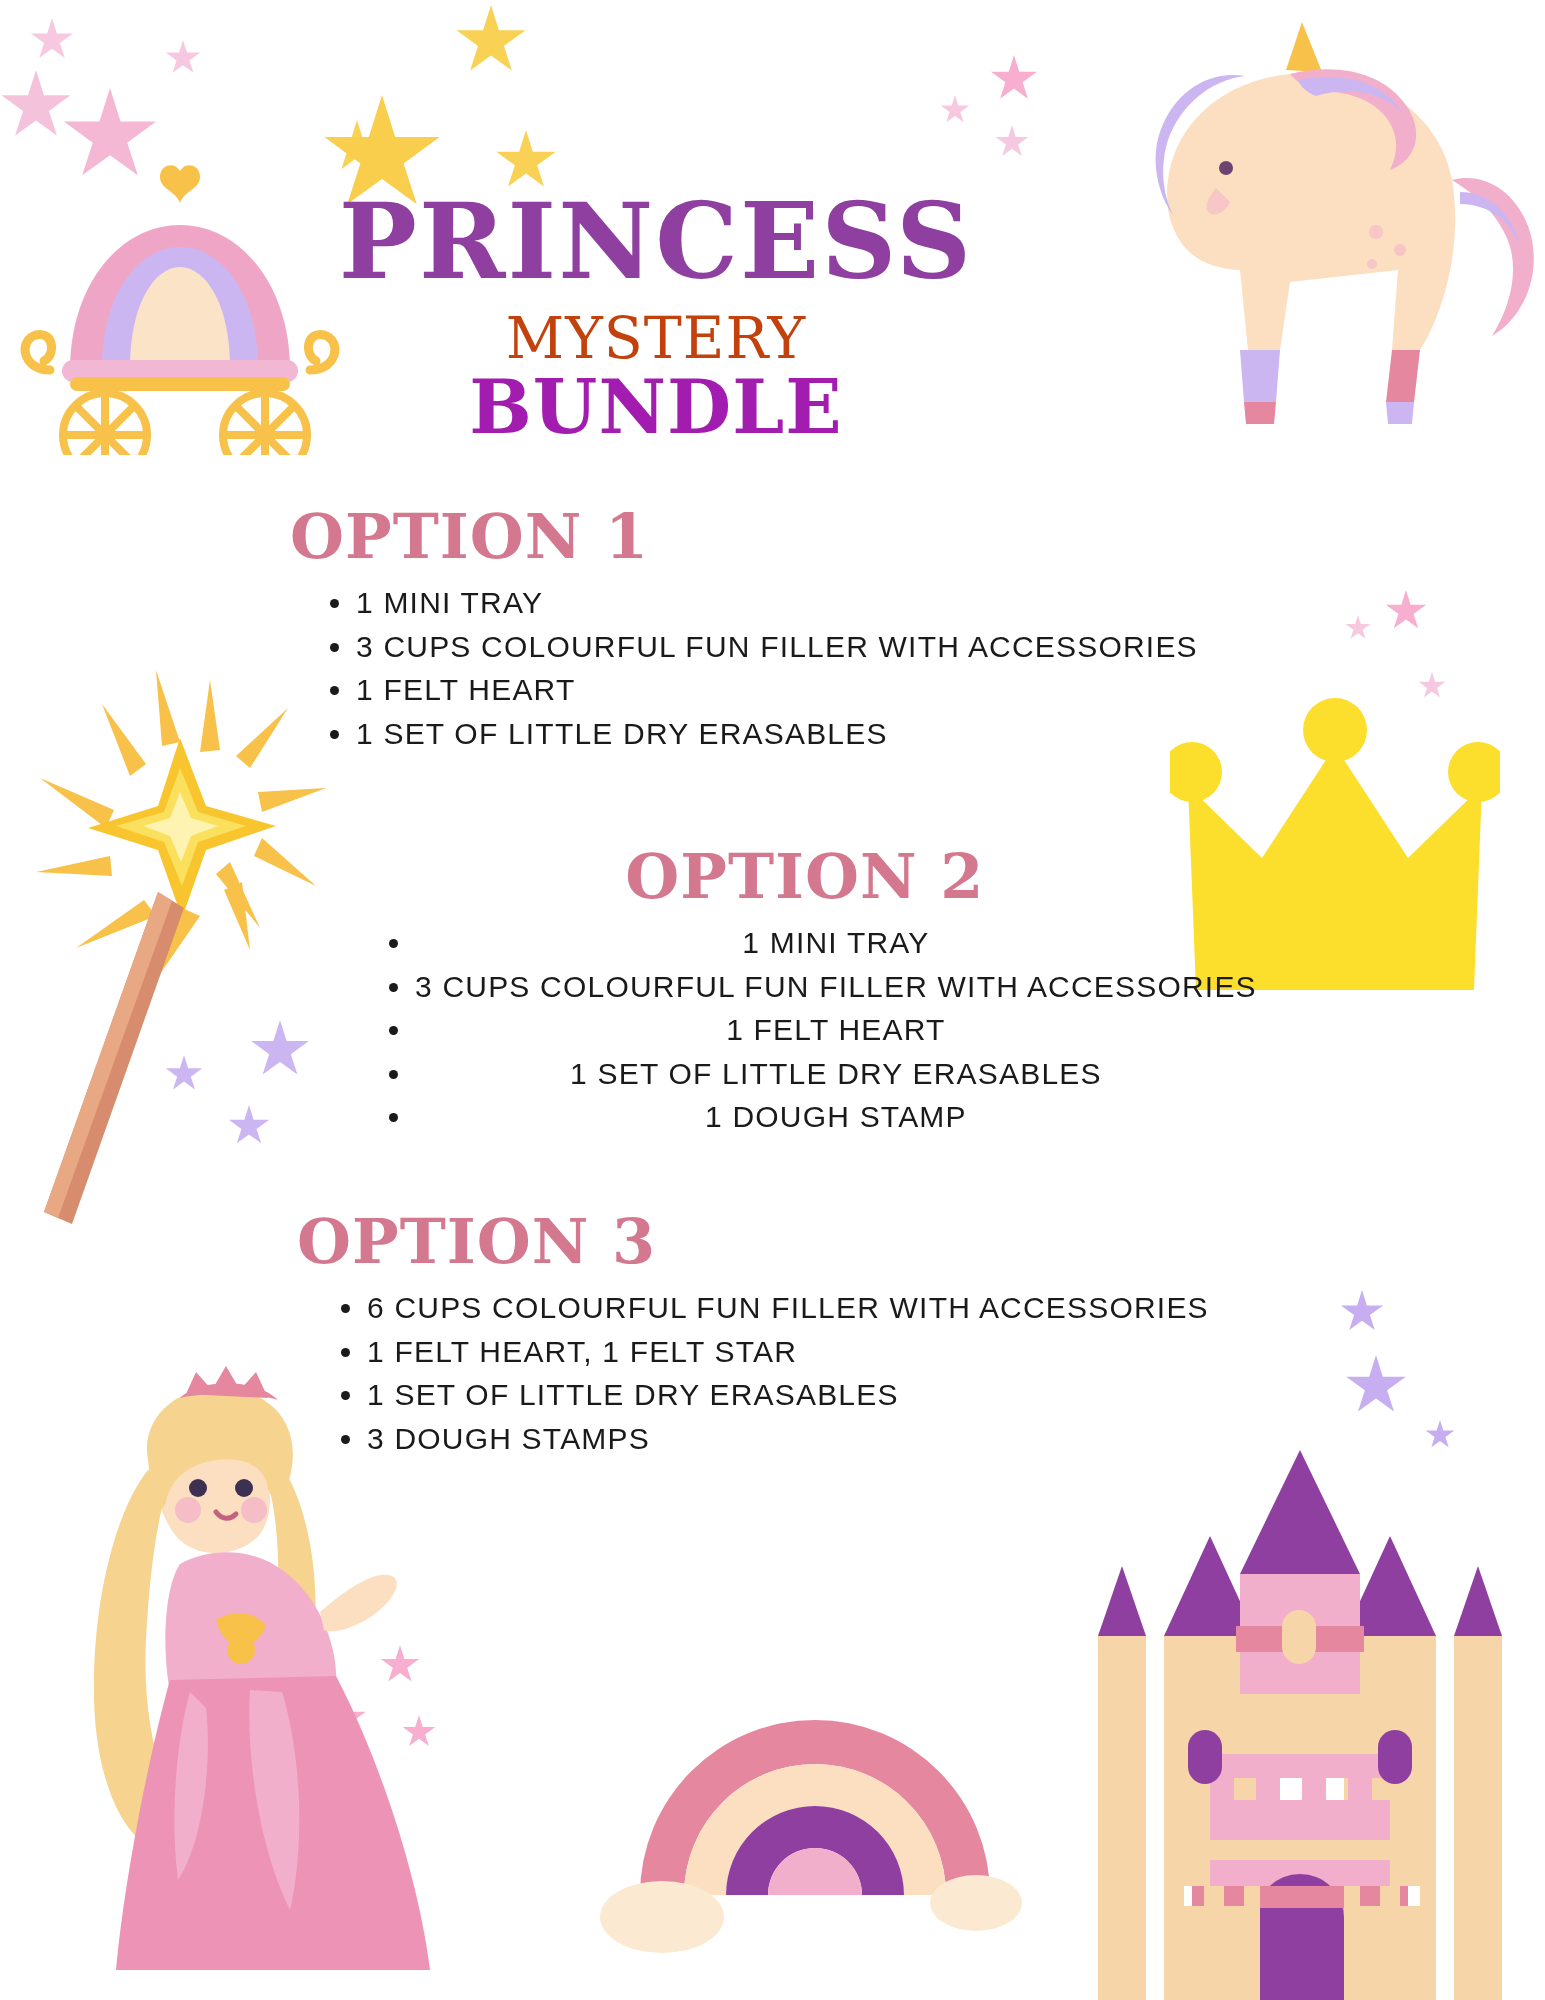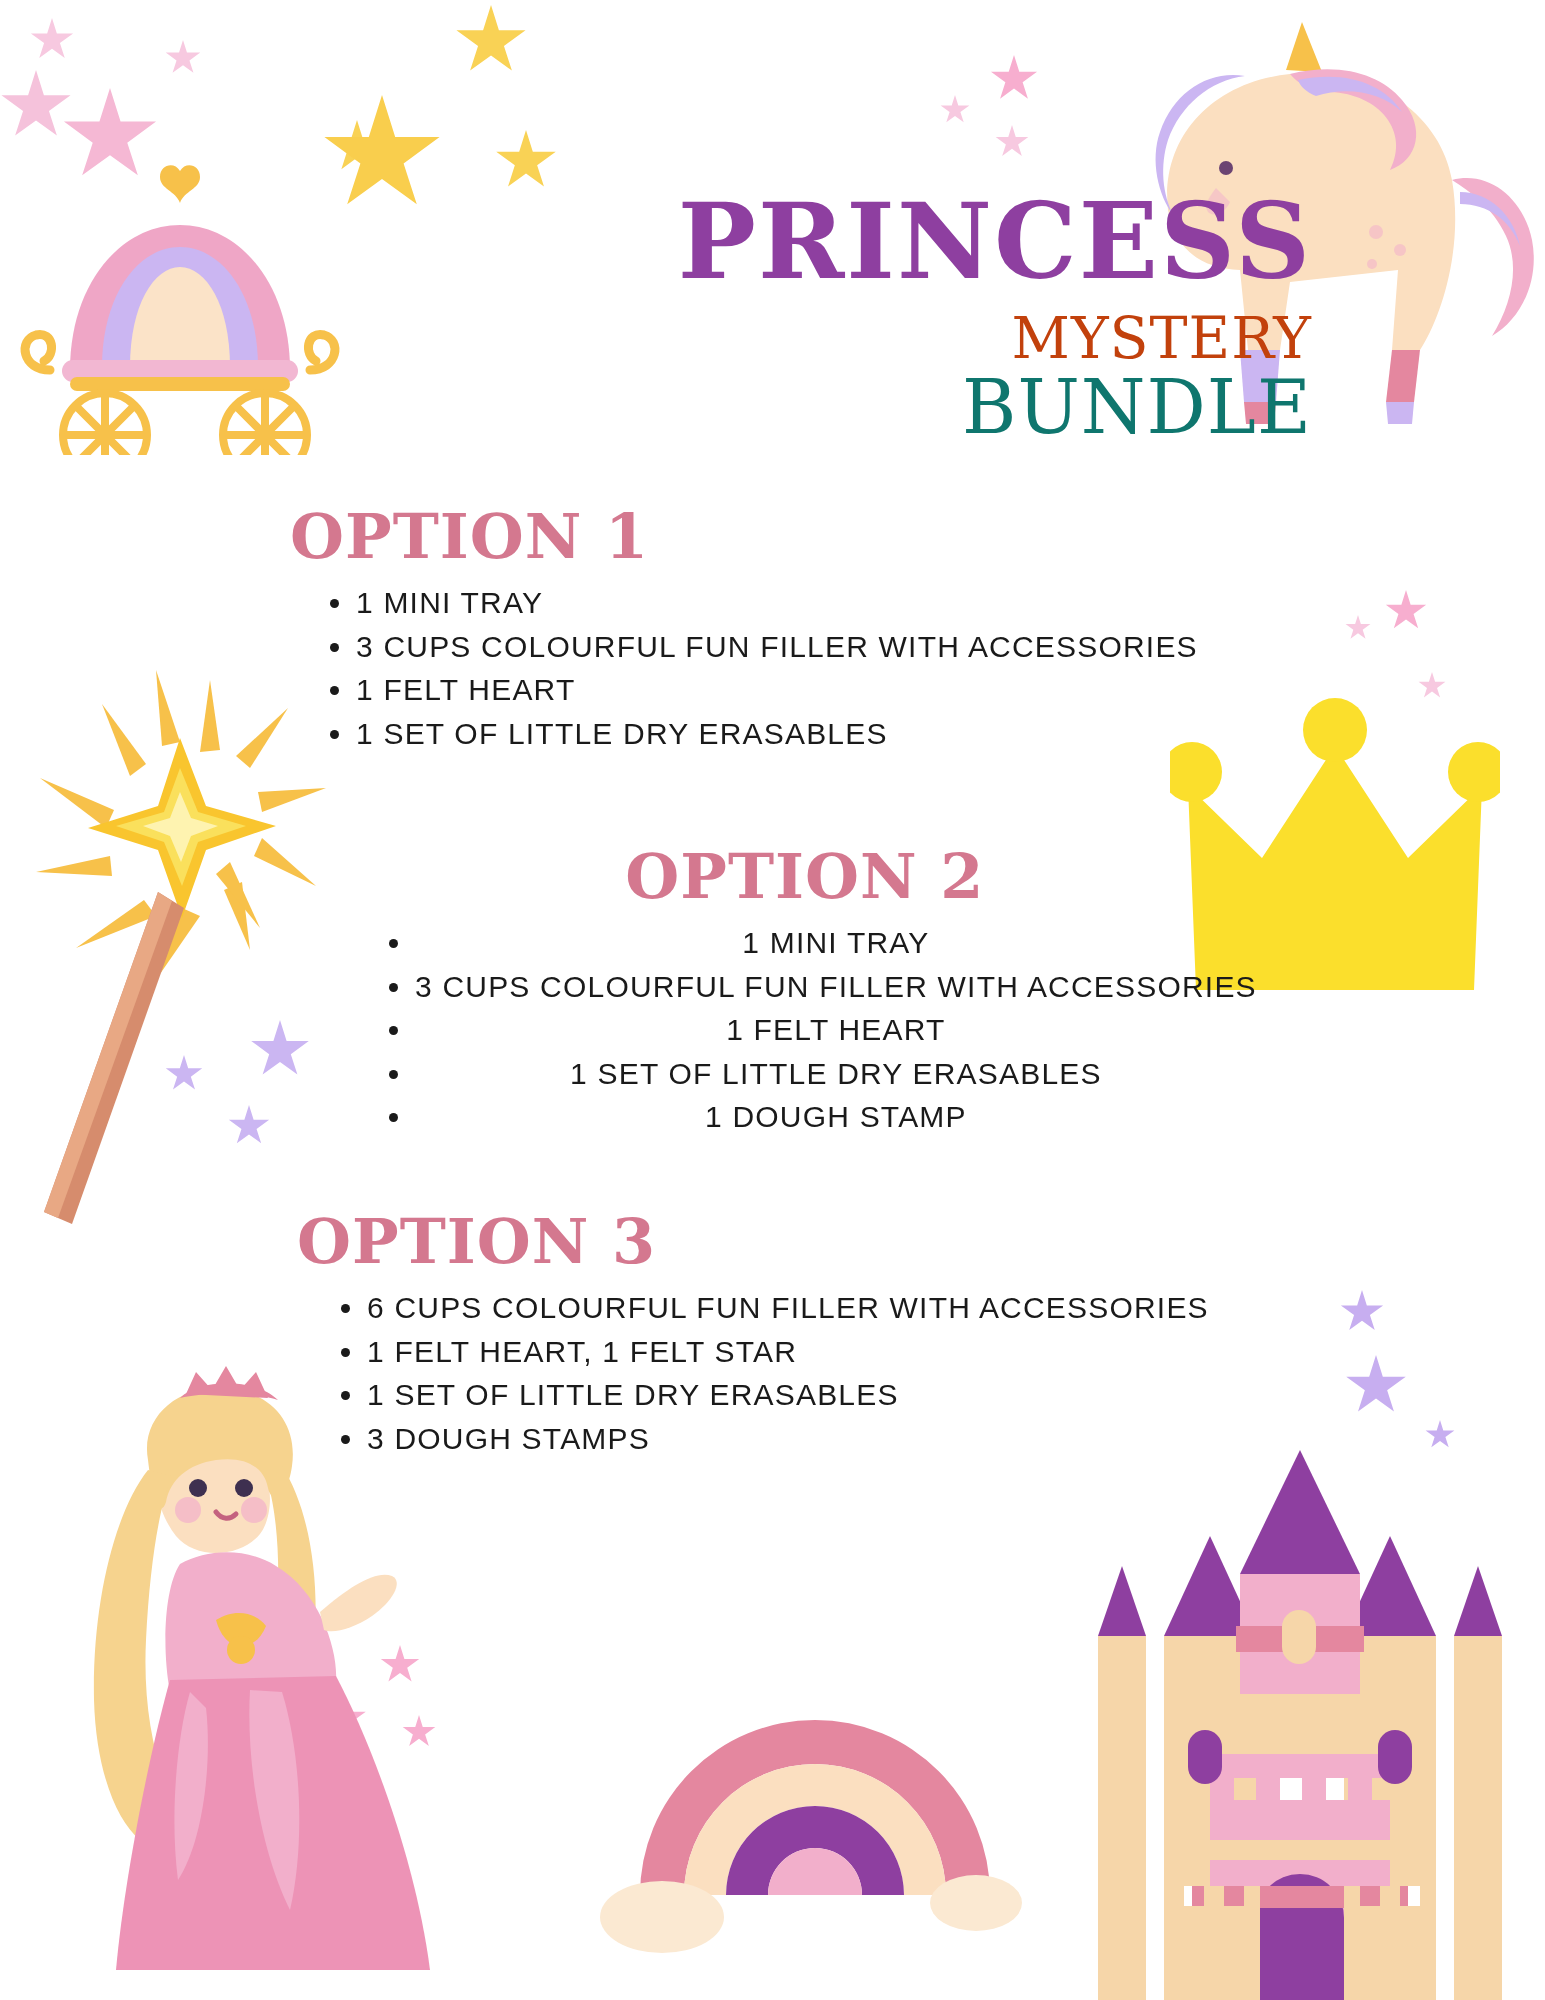--- a/index.html
+++ b/index.html
@@ -29,21 +29,21 @@
     position: absolute;
     clip-path: polygon(50% 0%, 61% 35%, 98% 35%, 68% 57%, 79% 91%, 50% 70%, 21% 91%, 32% 57%, 2% 35%, 39% 35%);
   }
 
   
   .title-block {
     position: absolute;
     left: 0;
     top: 190px;
     width: 1312px;
-    text-align: right;
+    text-align: center;
   }
   .title-main {
     font-family: "DejaVu Serif", serif;
     font-weight: bold;
     font-size: 104px;
     letter-spacing: 2px;
     color: #8e3fa0;
     line-height: 1;
     text-transform: uppercase;
   }
@@ -52,23 +52,23 @@
     font-weight: normal;
     font-size: 57px;
     color: #c2410c;
     line-height: 1.06;
     margin-top: 14px;
     text-transform: uppercase;
     letter-spacing: 1px;
   }
   .title-sub2 {
     font-family: "DejaVu Serif", serif;
-    font-weight: normal;
+    font-weight: bold;
     font-size: 74px;
-    color: #0f766e;
+    color: #a21caf;
     line-height: 1.06;
     text-transform: uppercase;
     letter-spacing: 1px;
   }
 
   
   .option {
     position: absolute;
   }
   .option-heading {

